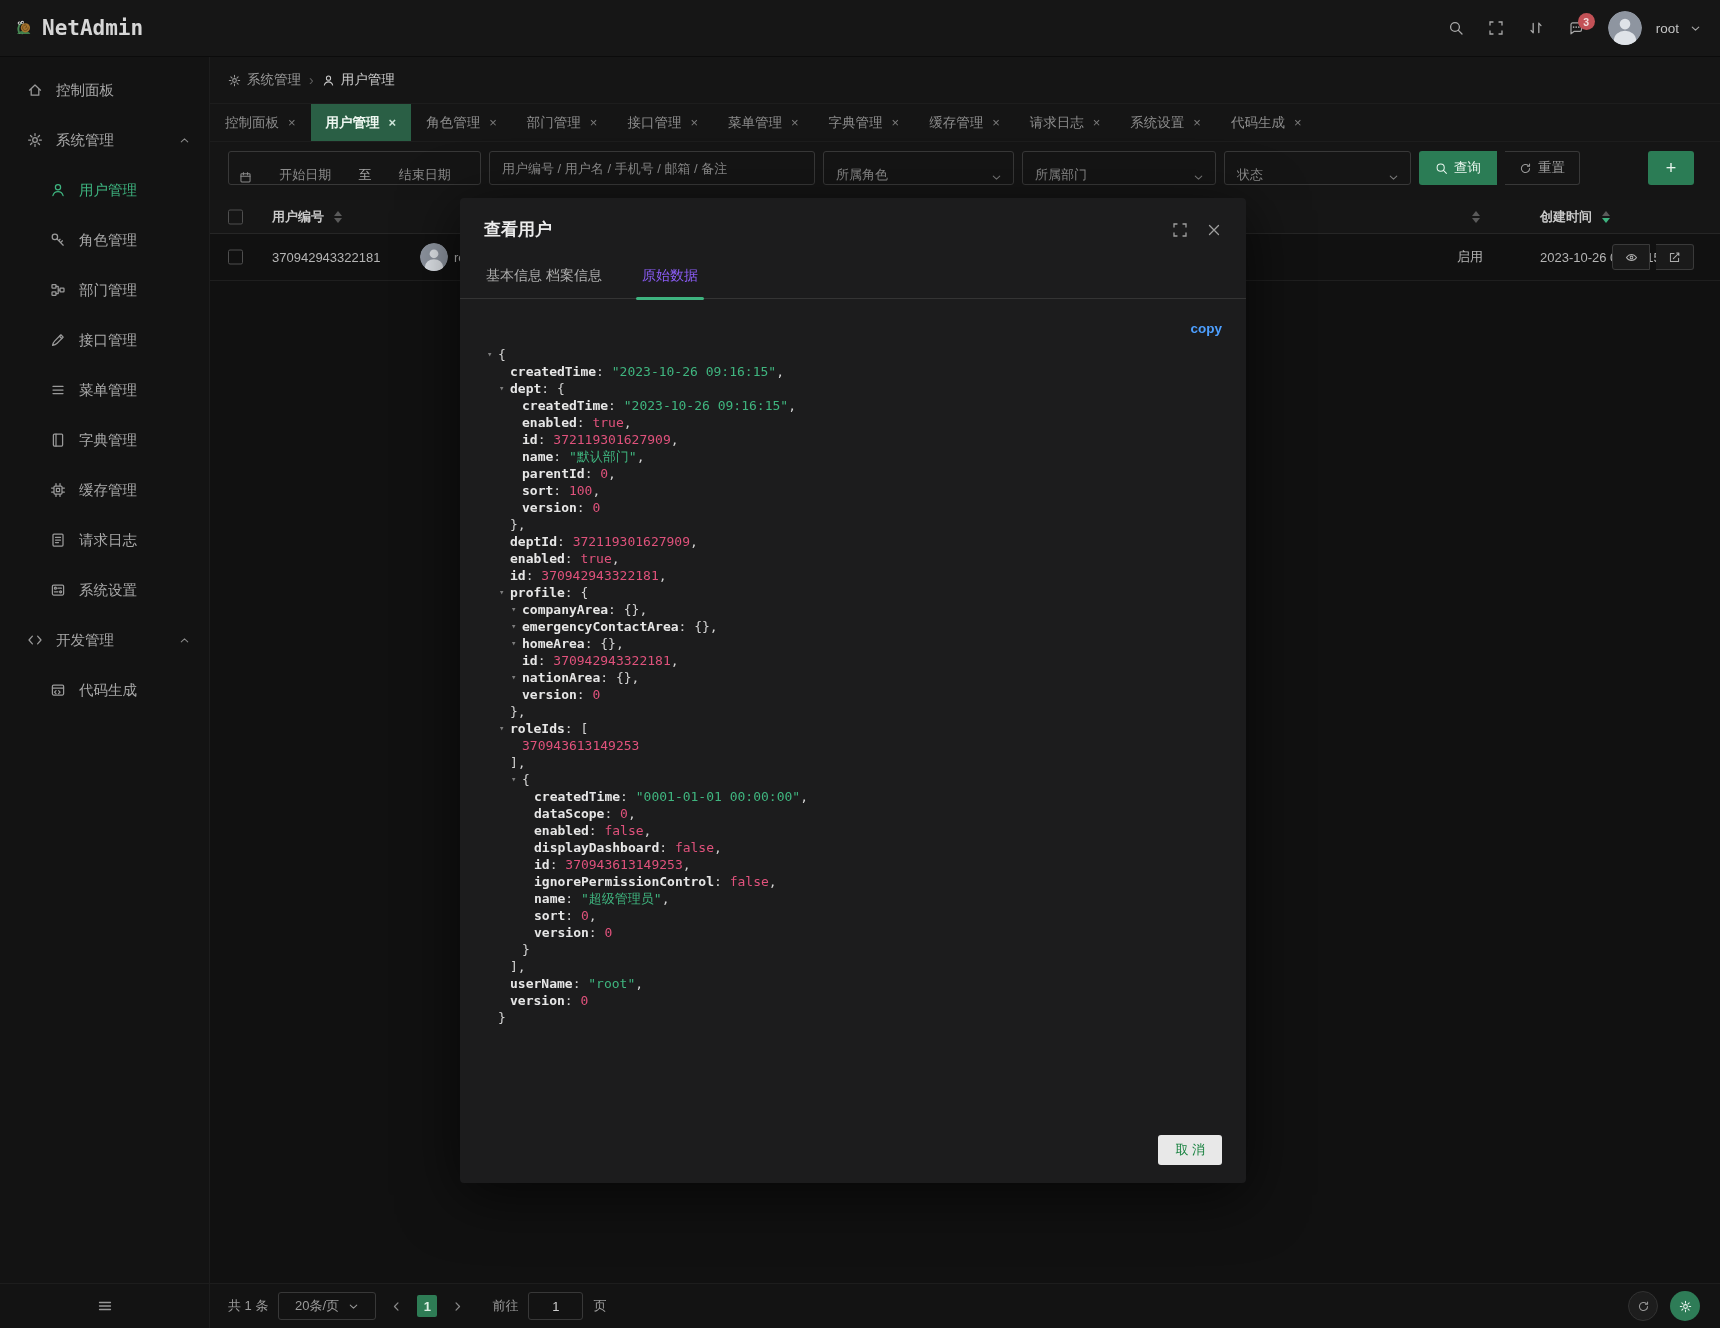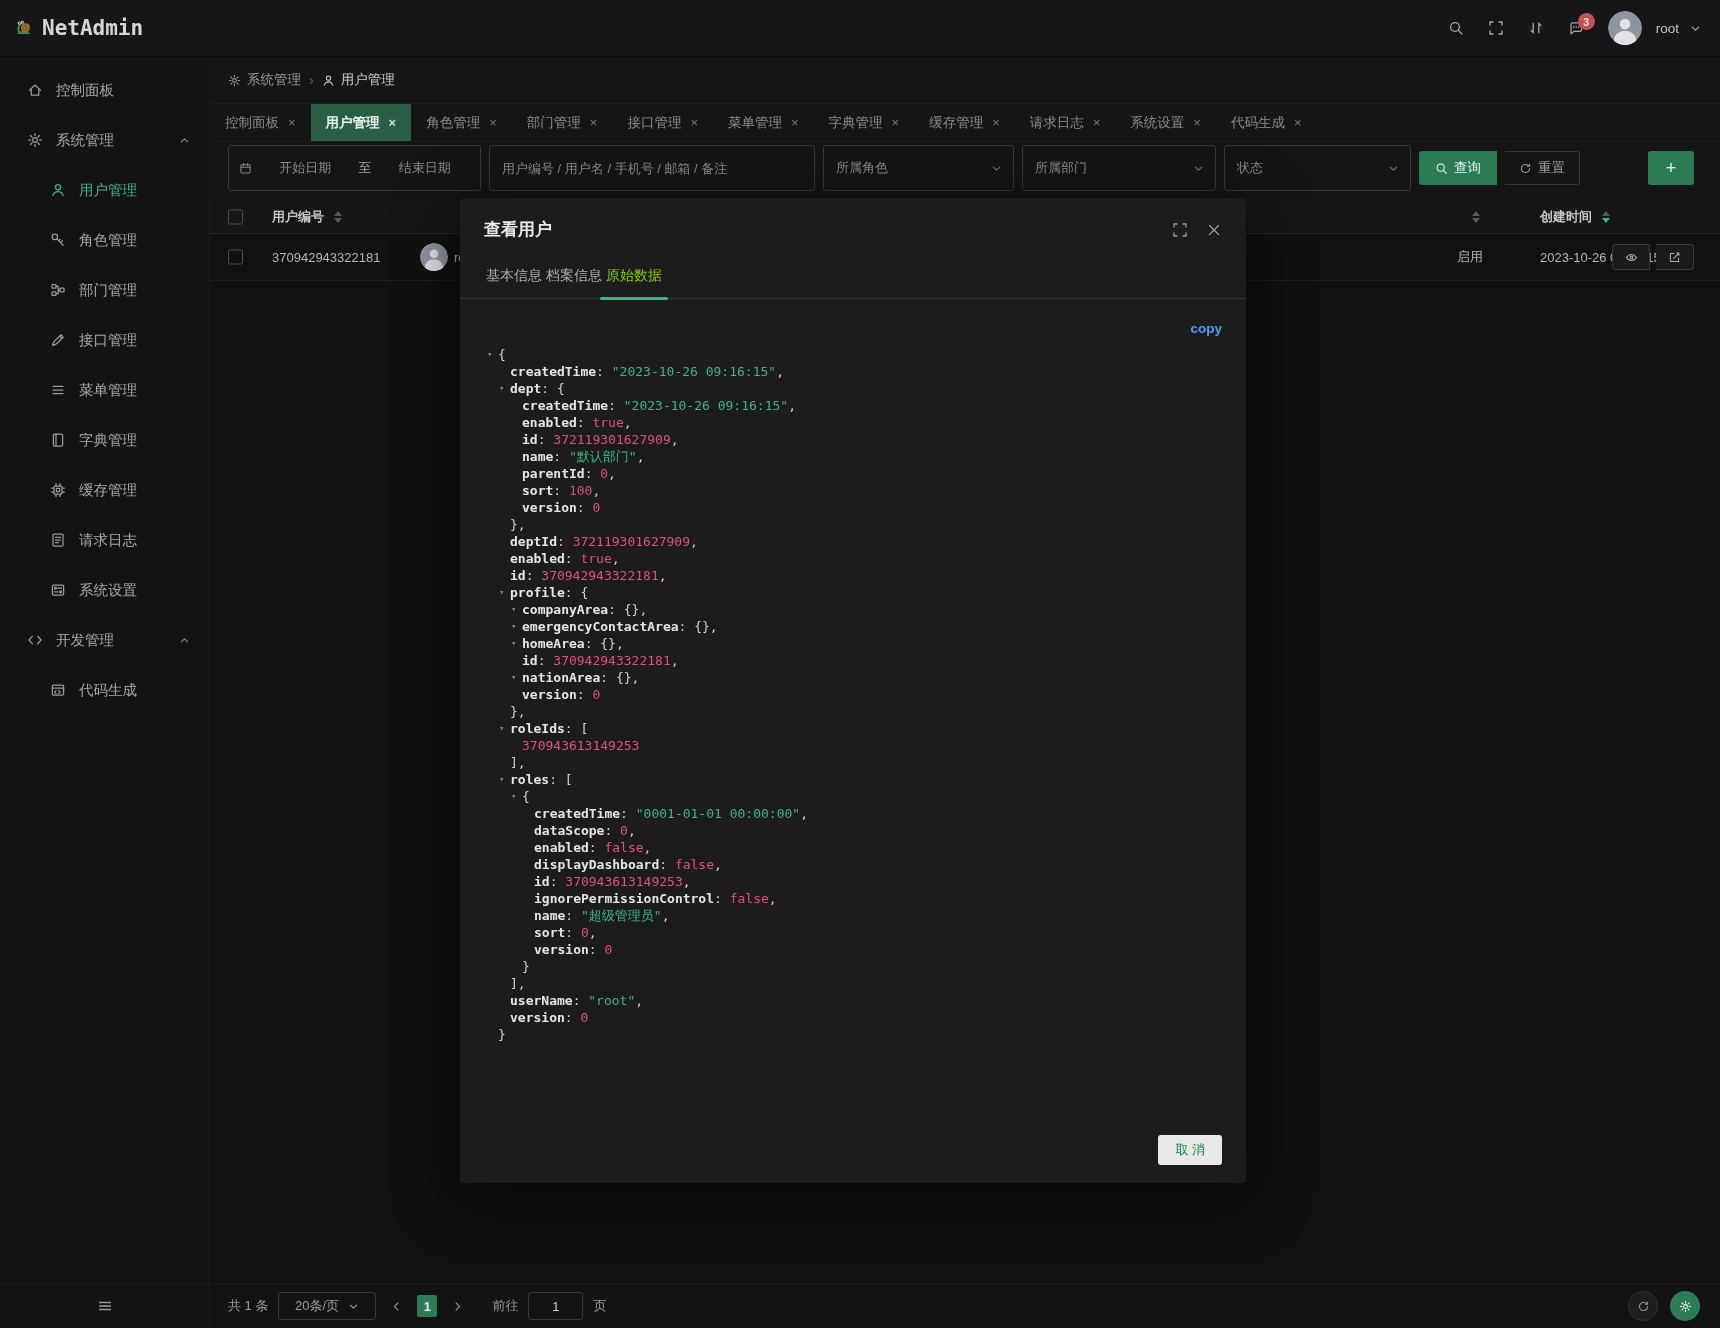--- a/index.html
+++ b/index.html
@@ -46,22 +46,22 @@
 
   #tab-bar { height:38px; background:#151515; border-bottom:1px solid #1d1d1d; display:flex; }
   .page-tab { display:flex; align-items:center; gap:9px; padding:0 15px; font-size:13.5px;
               color:#8d8d8d; cursor:pointer; }
   .page-tab .tab-close { font-size:13px; color:#7d7d7d; cursor:pointer; }
   .page-tab.active { background:#2a5f45; color:#eef7f1; font-weight:bold; }
   .page-tab.active .tab-close { color:#cfe6da; }
 
   #filter-bar { height:58px; background:#151515; display:flex; align-items:center; gap:8px;
                 padding:0 26px 6px 18px; }
-  .fld { height:46px; border:1px solid #383838; border-radius:3px; background:transparent;
-         display:flex; align-items:center; color:#8b8b8b; font-size:13px; }
+  .fld { height:34px; border:1px solid #383838; border-radius:3px; background:transparent;
+         display:flex; align-items:flex-end; color:#8b8b8b; font-size:13px; }
   .date-box { width:253px; padding:0 10px; gap:8px; }
   .date-box .dlbl { flex:1; text-align:center; }
   .date-box .dto { color:#a5a5a5; }
   input.kw { width:326px; padding:0 12px; outline:none; }
   input.kw::placeholder { color:#8b8b8b; }
   .sel { padding:0 10px 0 12px; justify-content:space-between; cursor:pointer; }
   .sel .chev { color:#7b7b7b; }
   .btn { height:34px; border-radius:3px; display:flex; align-items:center; justify-content:center;
          gap:6px; font-size:13.5px; cursor:pointer; }
   .btn.green { background:#2b7c55; color:#e9f6ef; }
@@ -108,21 +108,21 @@
   .circle-btn.greenc { background:#2e7c57; color:#eaf5ef; }
 
   
   #modal { position:absolute; left:460px; top:198px; width:786px; height:985px; background:#1c1c1d;
            border-radius:4px; box-shadow:0 12px 60px rgba(0,0,0,.65); z-index:30; }
   .m-head { display:flex; align-items:center; padding:20px 24px 0 24px; }
   .m-title { font-size:17px; font-weight:bold; color:#ececec; }
   .m-icons { margin-left:auto; display:flex; gap:18px; color:#9f9f9f; }
   .m-tabs { display:flex; padding:0 24px; margin-top:18px; border-bottom:1px solid #343434; }
   .m-tab { padding:8px 2px 13px; font-size:14px; color:#aeaeae; cursor:pointer; position:relative; }
-  .m-tab.active { color:#84cc16; }
+  .m-tab.active { color:#8b5cf6;margin-left:36px; }
   .m-tab.active::after { content:""; position:absolute; left:-4px; right:-4px; bottom:-2px; height:3px;
                          border-radius:2px; background:#3eb37f; }
   .m-body { padding:10px 24px 0 24px; }
   .copy-link { text-align:right; color:#4d9fff; font-size:13.5px; font-weight:bold; padding:12px 0 10px;
                cursor:pointer; }
   #json-viewer { font-family:"DejaVu Sans Mono", monospace; font-size:13px; }
   .json-line { line-height:17px; white-space:pre; position:relative; }
   .jarrow { display:inline-block; width:11px; margin-left:-11px; color:#7d7d7d; font-size:9px;
             vertical-align:2px; cursor:pointer; }
   .tk-k { color:#e6e6e6; font-weight:bold; }
@@ -621,21 +621,20 @@
         <div class="json-line" style="padding-left: 38px;"><span class="jarrow">▾</span><span class="tk-k">companyArea</span><span class="tk-p">: {},</span></div>
         <div class="json-line" style="padding-left: 38px;"><span class="jarrow">▾</span><span class="tk-k">emergencyContactArea</span><span class="tk-p">: {},</span></div>
         <div class="json-line" style="padding-left: 38px;"><span class="jarrow">▾</span><span class="tk-k">homeArea</span><span class="tk-p">: {},</span></div>
         <div class="json-line" style="padding-left: 38px;"><span class="tk-k">id</span><span class="tk-p">: </span><span class="tk-n">370942943322181</span><span class="tk-p">,</span></div>
         <div class="json-line" style="padding-left: 38px;"><span class="jarrow">▾</span><span class="tk-k">nationArea</span><span class="tk-p">: {},</span></div>
         <div class="json-line" style="padding-left: 38px;"><span class="tk-k">version</span><span class="tk-p">: </span><span class="tk-n">0</span></div>
         <div class="json-line" style="padding-left: 26px;"><span class="tk-p">},</span></div>
         <div class="json-line" style="padding-left: 26px;"><span class="jarrow">▾</span><span class="tk-k">roleIds</span><span class="tk-p">: [</span></div>
         <div class="json-line" style="padding-left: 38px;"><span class="tk-n">370943613149253</span></div>
         <div class="json-line" style="padding-left: 26px;"><span class="tk-p">],</span></div>
-        <div class="json-line" style="padding-left: 26px;"><span class="jarrow">▾</span><span class="tk-k">roles</span><span class="tk-p">: [</span></div>
         <div class="json-line" style="padding-left: 38px;"><span class="jarrow">▾</span><span class="tk-p">{</span></div>
         <div class="json-line" style="padding-left: 50px;"><span class="tk-k">createdTime</span><span class="tk-p">: </span><span class="tk-s">"0001-01-01 00:00:00"</span><span class="tk-p">,</span></div>
         <div class="json-line" style="padding-left: 50px;"><span class="tk-k">dataScope</span><span class="tk-p">: </span><span class="tk-n">0</span><span class="tk-p">,</span></div>
         <div class="json-line" style="padding-left: 50px;"><span class="tk-k">enabled</span><span class="tk-p">: </span><span class="tk-n">false</span><span class="tk-p">,</span></div>
         <div class="json-line" style="padding-left: 50px;"><span class="tk-k">displayDashboard</span><span class="tk-p">: </span><span class="tk-n">false</span><span class="tk-p">,</span></div>
         <div class="json-line" style="padding-left: 50px;"><span class="tk-k">id</span><span class="tk-p">: </span><span class="tk-n">370943613149253</span><span class="tk-p">,</span></div>
         <div class="json-line" style="padding-left: 50px;"><span class="tk-k">ignorePermissionControl</span><span class="tk-p">: </span><span class="tk-n">false</span><span class="tk-p">,</span></div>
         <div class="json-line" style="padding-left: 50px;"><span class="tk-k">name</span><span class="tk-p">: </span><span class="tk-s">"超级管理员"</span><span class="tk-p">,</span></div>
         <div class="json-line" style="padding-left: 50px;"><span class="tk-k">sort</span><span class="tk-p">: </span><span class="tk-n">0</span><span class="tk-p">,</span></div>
         <div class="json-line" style="padding-left: 50px;"><span class="tk-k">version</span><span class="tk-p">: </span><span class="tk-n">0</span></div>

